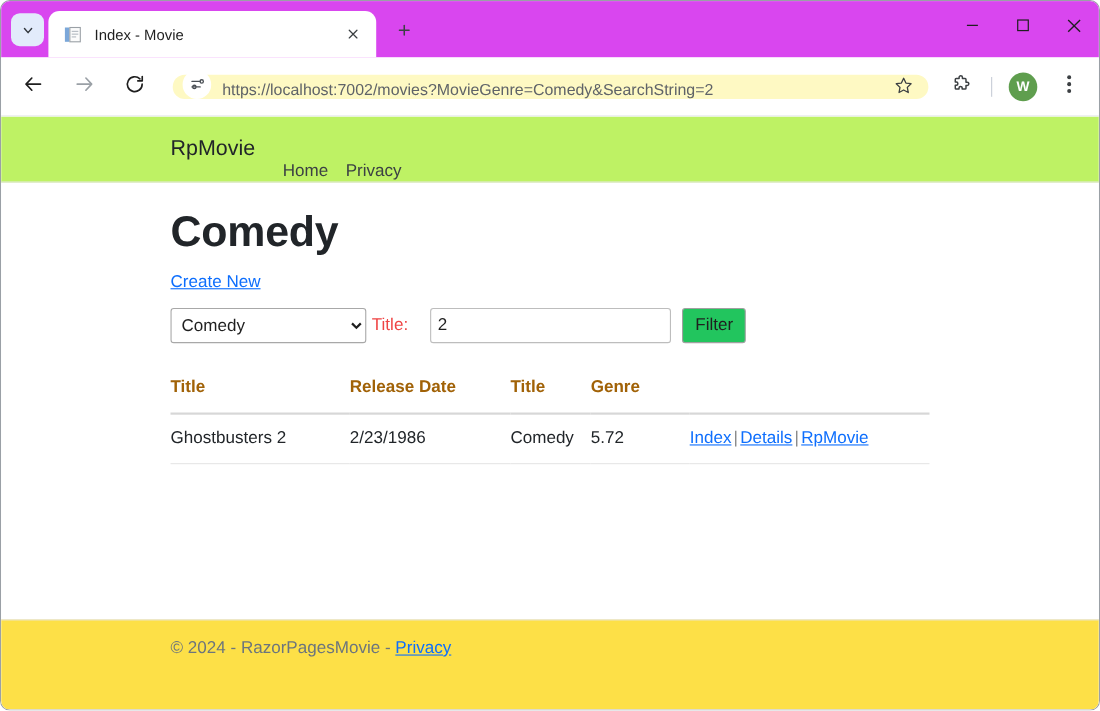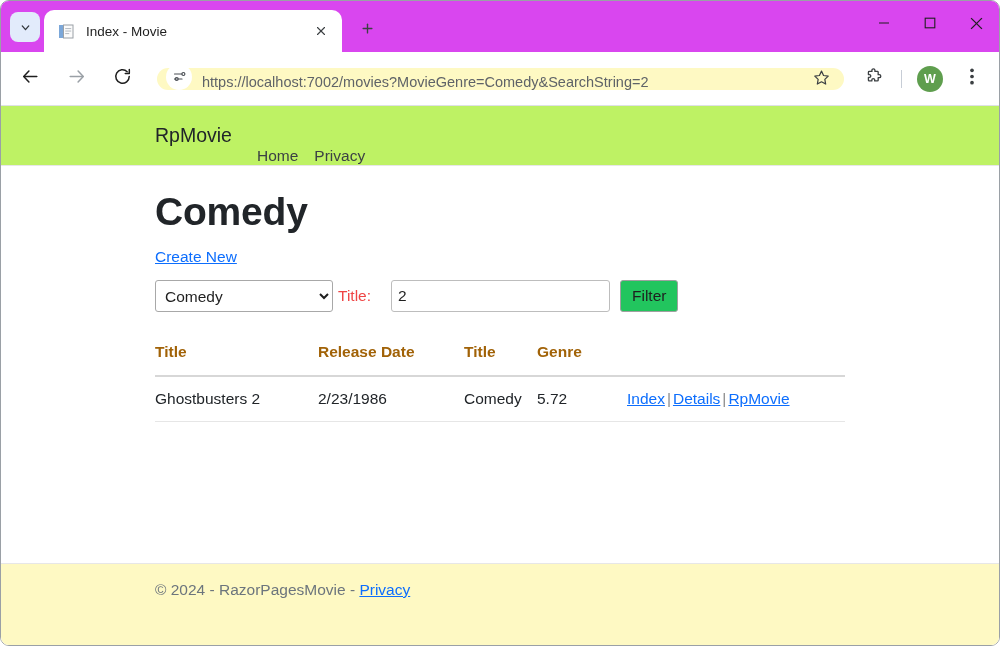--- a/index.html
+++ b/index.html
@@ -306,21 +306,21 @@
   .col-genre   { width: 73px; }
   .col-price   { width: 90px; }
   .sep { color: #8a8a8a; padding: 0 2px; }
 
   .site-footer {
     position: absolute;
     left: 0; right: 0;
     bottom: 0;
     height: 82px;
     border-top: 1px solid #e7e7e7;
-    background: #fef9c3;
+    background: #fde047;
   }
   .footer-text {
     padding-top: 17px;
     font-size: 15.5px;
     color: #6c757d;
   }
 </style>
 </head>
 <body>
 

